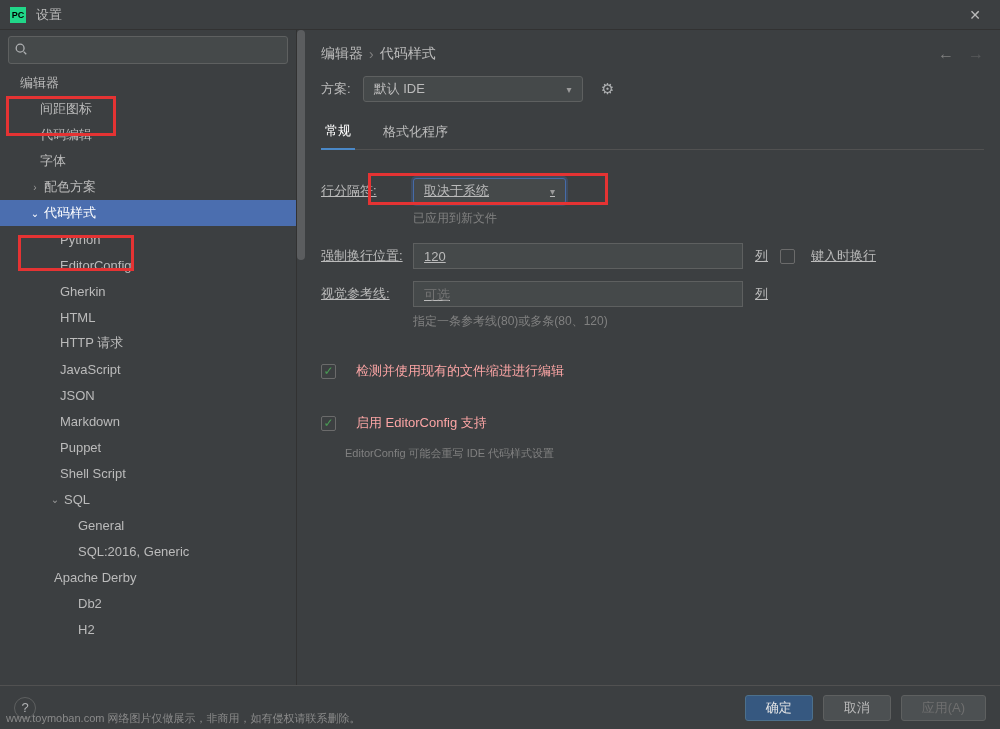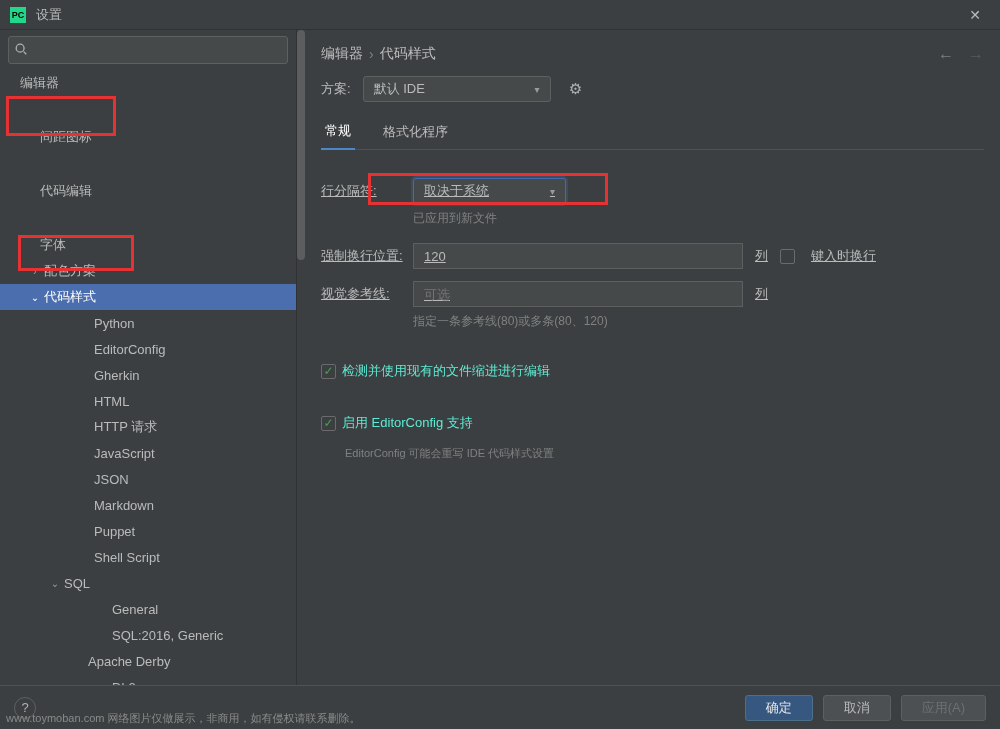--- a/index.html
+++ b/index.html
@@ -90,23 +90,23 @@
   }
   .tree-item .chev {
     width: 14px;
     display: inline-flex;
     justify-content: center;
     color: #9a9a9a;
     font-size: 10px;
     margin-right: 2px;
   }
   .tree-item.l0 { padding-left: 20px; font-size: 13px; }
-  .tree-item.l1 { padding-left: 40px; font-size: 13px; margin-top: 28px; }
+  .tree-item.l1 { padding-left: 40px; font-size: 13px; }
   .tree-item.l1c { padding-left: 28px; font-size: 13px; }
-  .tree-item.l2 { padding-left: 60px; font-size: 13px; margin-left: 34px; }
+  .tree-item.l2 { padding-left: 60px; font-size: 13px; }
   .tree-item.l2c { padding-left: 48px; font-size: 13px; }
   .tree-item.selected {
     background: #4b6eaf;
     color: #ffffff;
   }
   .tree-item.selected .chev { color: #fff; }
   .highlight-box-red {
     position: absolute;
     border: 3px solid #e53333;
     pointer-events: none;
@@ -252,23 +252,23 @@
   }
   .checkbox.checked::after {
     content: "✓";
     color: #499c54;
     font-size: 12px;
     line-height: 1;
   }
   .check-row {
     display: flex;
     align-items: center;
-    gap: 2px;
+    gap: 16px;
     margin-top: 18px;
-    color: #5eead4;
+    color: #fca5a5;
   }
   .subtext {
     color: #808080;
     margin-left: 24px;
     margin-top: 6px;
     font-size: 11px;
   }
   .footer {
     height: 44px;
     border-top: 1px solid #515151;
@@ -425,21 +425,21 @@
       <span class="sep">›</span>
       <span>代码样式</span>
       <span class="navarrows">
         <span>←</span>
         <span style="opacity:.4">→</span>
       </span>
     </div>
 
     <div class="scheme-row">
       <span class="label">方案:</span>
-      <span class="combo" style="width:188px">
+      <span class="combo" style="width:220px">
         <span>默认 IDE</span>
         <span class="caret">▾</span>
       </span>
       <span class="gear-icon">⚙</span>
     </div>
 
     <div class="tabs" id="tabs">
         <div class="tab active">常规</div>
         <div class="tab">格式化程序</div>
       </div>

